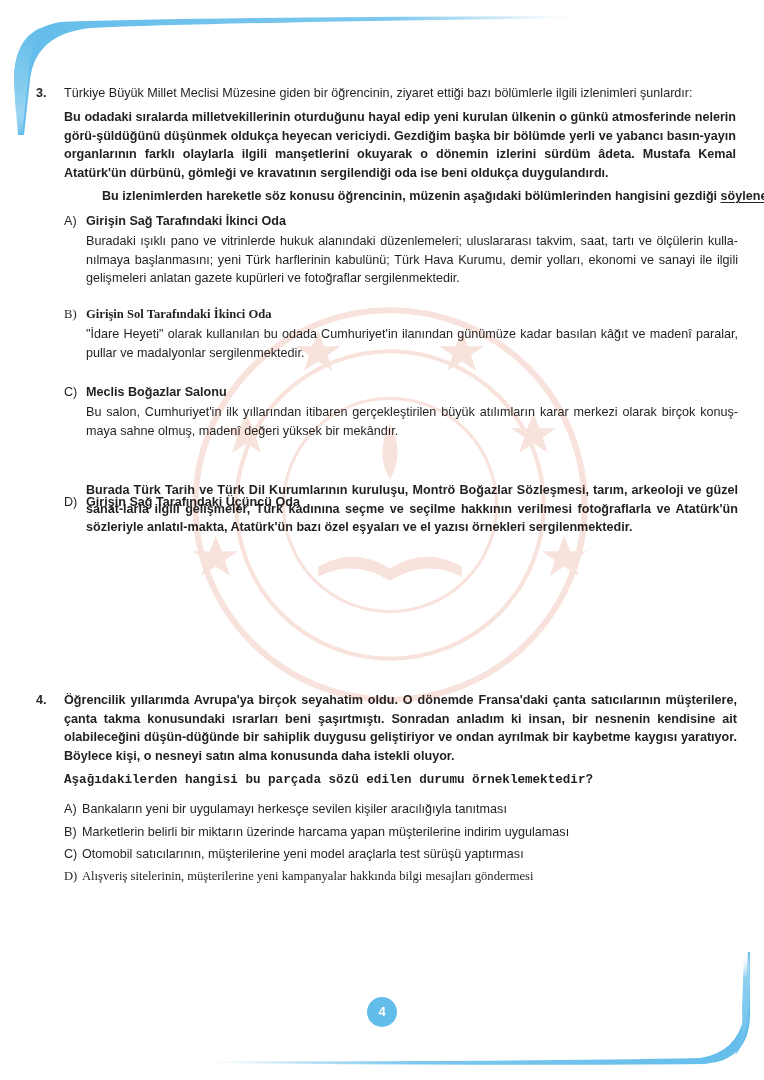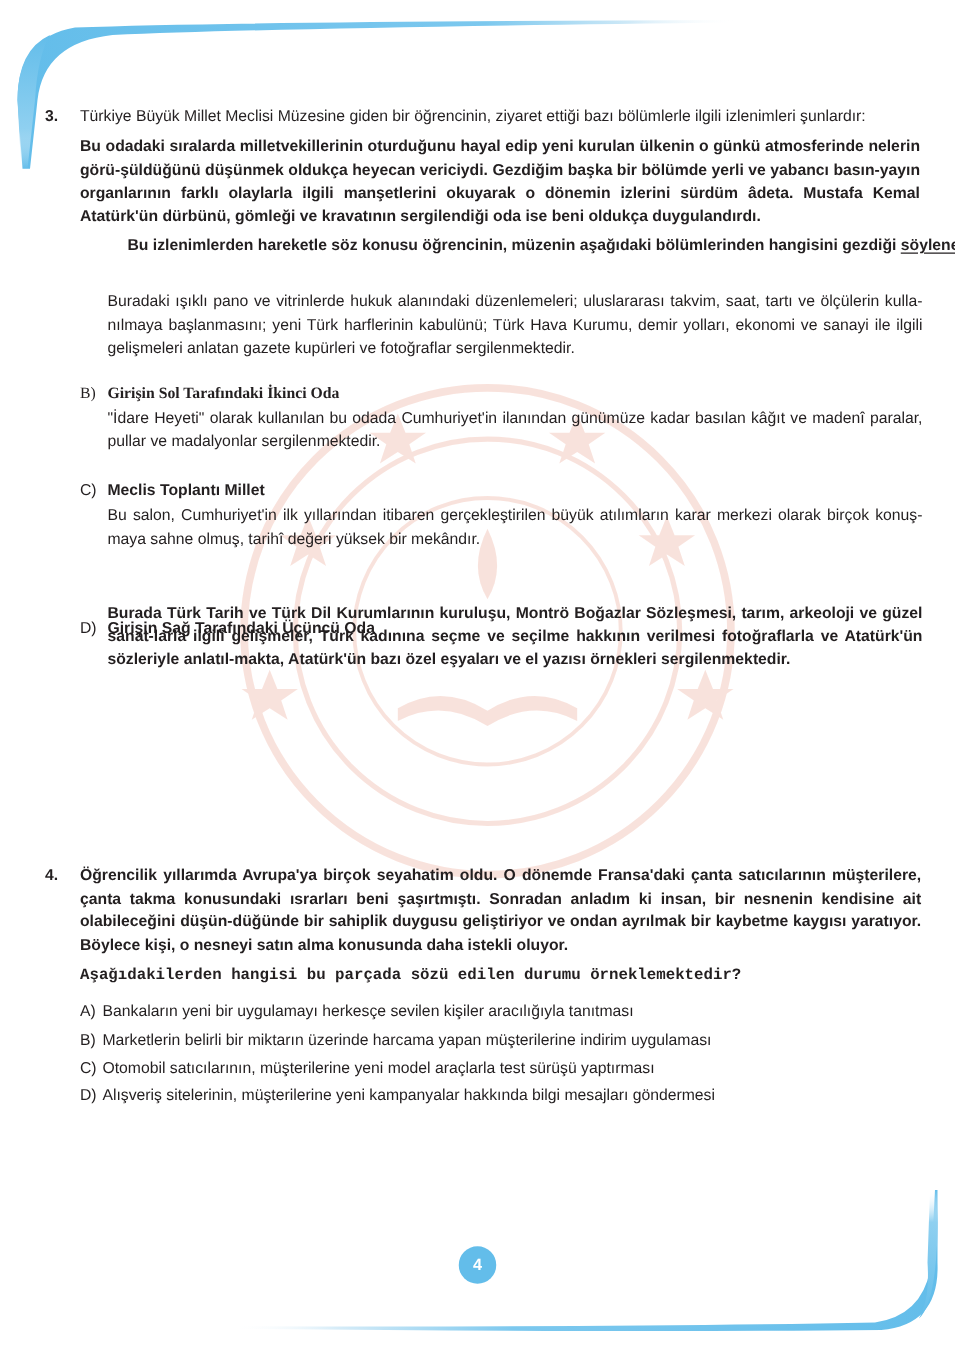--- a/index.html
+++ b/index.html
@@ -71,31 +71,34 @@
 </svg>
 
 <div class="q" style="left:0;top:0;width:764px;height:560px;">
   <div class="q-num" style="left:36px;top:84px;">3.</div>
   <div class="q-stem" style="left:64px;top:84px;white-space:nowrap;text-align:right;">Türkiye Büyük Millet Meclisi Müzesine giden bir öğrencinin, ziyaret ettiği bazı bölümlerle ilgili izlenimleri şunlardır:</div>
   <div class="q-stem para" style="left:64px;top:108px;width:672px;">Bu odadaki sıralarda milletvekillerinin oturduğunu hayal edip yeni kurulan ülkenin o günkü atmosferinde nelerin görü-şüldüğünü düşünmek oldukça heyecan vericiydi. Gezdiğim başka bir bölümde yerli ve yabancı basın-yayın organlarının farklı olaylarla ilgili manşetlerini okuyarak o dönemin izlerini sürdüm âdeta. Mustafa Kemal Atatürk'ün dürbünü, gömleği ve kravatının sergilendiği oda ise beni oldukça duygulandırdı.</div>
   <div class="q-stem bold" style="left:64px;top:187px;white-space:nowrap;padding-left:38px;">
     <span>Bu izlenimlerden hareketle söz konusu öğrencinin, müzenin aşağıdaki bölümlerinden hangisini gezdiği </span><span class="ul">söylenemez</span><span>?</span>
   </div>
 
+  <div class="opt-head" style="left:64px;top:212px;">
+    <span class="opt-letter">A)</span><span>Girişin Sağ Tarafındaki İkinci Oda</span>
+  </div>
   <div class="opt-body" style="left:86px;top:232px;width:652px;">Buradaki ışıklı pano ve vitrinlerde hukuk alanındaki düzenlemeleri; uluslararası takvim, saat, tartı ve ölçülerin kulla-nılmaya başlanmasını; yeni Türk harflerinin kabulünü; Türk Hava Kurumu, demir yolları, ekonomi ve sanayi ile ilgili gelişmeleri anlatan gazete kupürleri ve fotoğraflar sergilenmektedir.</div>
 
   <div class="opt-head" style="left:64px;top:305px;font-family:Liberation Serif, serif;">
     <span class="opt-letter">B)</span><span>Girişin Sol Tarafındaki İkinci Oda</span>
   </div>
   <div class="opt-body" style="left:86px;top:325px;width:652px;">"İdare Heyeti" olarak kullanılan bu odada Cumhuriyet'in ilanından günümüze kadar basılan kâğıt ve madenî paralar, pullar ve madalyonlar sergilenmektedir.</div>
 
   <div class="opt-head" style="left:64px;top:383px;">
-    <span class="opt-letter">C)</span><span>Meclis Toplantı Millet</span>
+    <span class="opt-letter">C)</span><span>Meclis Boğazlar Salonu</span>
   </div>
-  <div class="opt-body" style="left:86px;top:403px;width:652px;">Bu salon, Cumhuriyet'in ilk yıllarından itibaren gerçekleştirilen büyük atılımların karar merkezi olarak birçok konuş-maya sahne olmuş, tarihî değeri yüksek bir mekândır.</div>
+  <div class="opt-body" style="left:86px;top:403px;width:652px;">Bu salon, Cumhuriyet'in ilk yıllarından itibaren gerçekleştirilen büyük atılımların karar merkezi olarak birçok konuş-maya sahne olmuş, madenî değeri yüksek bir mekândır.</div>
 
   <div class="opt-head" style="left:64px;top:461px;margin-top:32px;">
     <span class="opt-letter">D)</span><span>Girişin Sağ Tarafındaki Üçüncü Oda</span>
   </div>
   <div class="opt-body" style="left:86px;top:481px;width:652px;font-weight:bold;">Burada Türk Tarih ve Türk Dil Kurumlarının kuruluşu, Montrö Boğazlar Sözleşmesi, tarım, arkeoloji ve güzel sanat-larla ilgili gelişmeler, Türk kadınına seçme ve seçilme hakkının verilmesi fotoğraflarla ve Atatürk'ün sözleriyle anlatıl-makta, Atatürk'ün bazı özel eşyaları ve el yazısı örnekleri sergilenmektedir.</div>
 </div>
 
 <div class="q" style="left:0;top:0;width:764px;height:900px;">
   <div class="q-num" style="left:36px;top:691px;">4.</div>
   <div class="q-stem para" style="left:64px;top:691px;width:673px;">Öğrencilik yıllarımda Avrupa'ya birçok seyahatim oldu. O dönemde Fransa'daki çanta satıcılarının müşterilere, çanta takma konusundaki ısrarları beni şaşırtmıştı. Sonradan anladım ki insan, bir nesnenin kendisine ait olabileceğini düşün-düğünde bir sahiplik duygusu geliştiriyor ve ondan ayrılmak bir kaybetme kaygısı yaratıyor. Böylece kişi, o nesneyi satın alma konusunda daha istekli oluyor.</div>
@@ -103,21 +106,21 @@
 
   <div class="ans" style="top:800px;">
     <span class="opt-letter">A)</span><span>Bankaların yeni bir uygulamayı herkesçe sevilen kişiler aracılığıyla tanıtması</span>
   </div>
   <div class="ans" style="top:823px;">
     <span class="opt-letter">B)</span><span>Marketlerin belirli bir miktarın üzerinde harcama yapan müşterilerine indirim uygulaması</span>
   </div>
   <div class="ans" style="top:845px;">
     <span class="opt-letter">C)</span><span>Otomobil satıcılarının, müşterilerine yeni model araçlarla test sürüşü yaptırması</span>
   </div>
-  <div class="ans" style="top:867px;">
+  <div class="ans" style="top:867px;font-family:Liberation Serif, serif;">
     <span class="opt-letter">D)</span><span>Alışveriş sitelerinin, müşterilerine yeni kampanyalar hakkında bilgi mesajları göndermesi</span>
   </div>
 </div>
 
 <svg class="frame-bottom" viewBox="0 940 764 140">
   <defs>
     <linearGradient id="gBot" x1="1" y1="0" x2="0" y2="0">
       <stop offset="0" stop-color="#63bdea"></stop>
       <stop offset="0.6" stop-color="#7cc8ee"></stop>
       <stop offset="0.85" stop-color="#d6ecf8"></stop>

